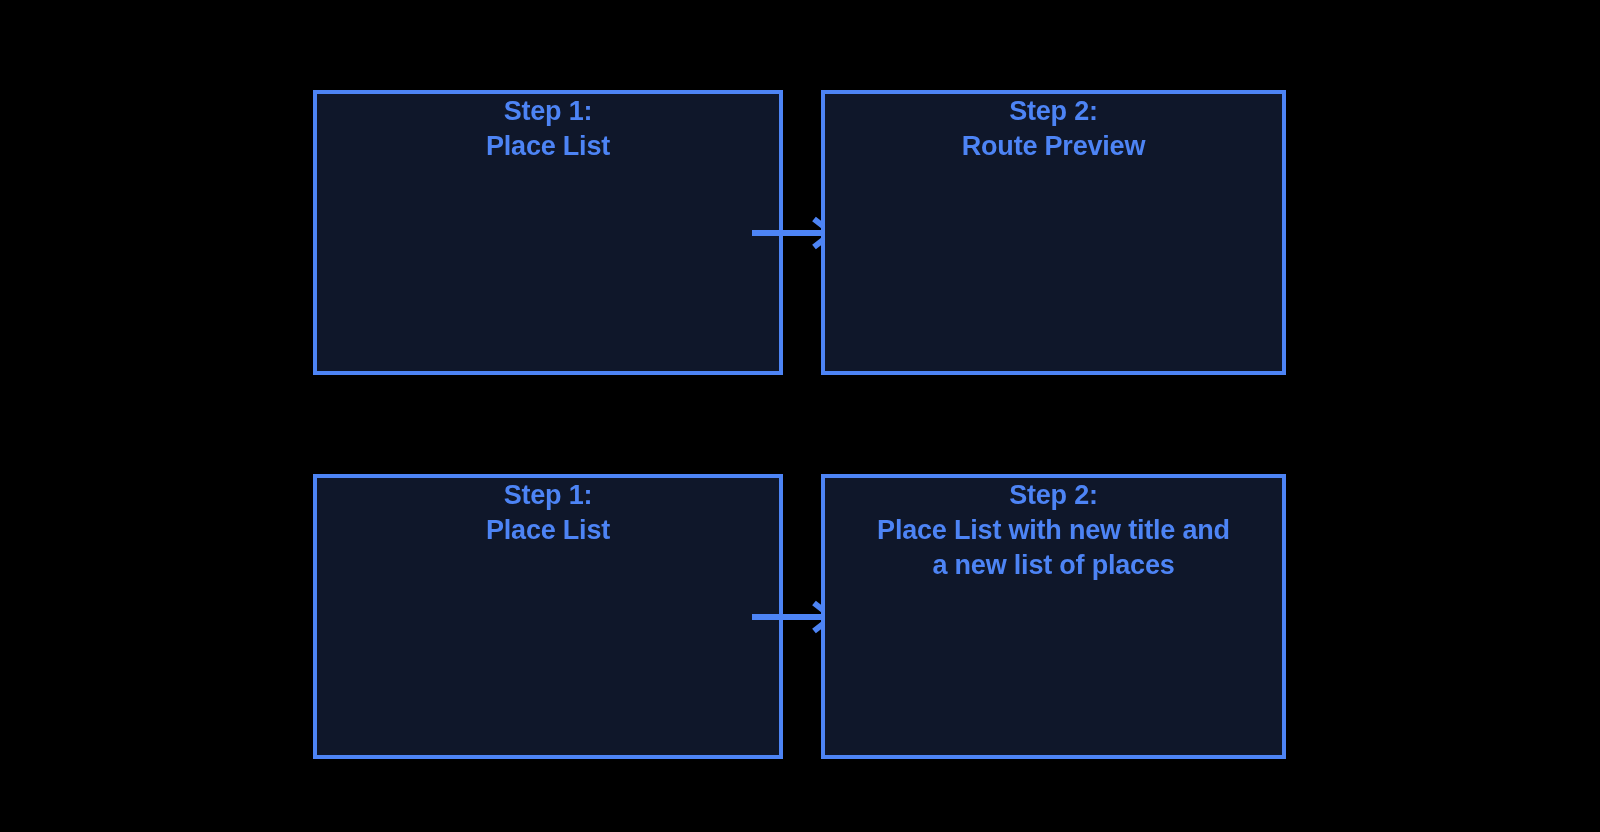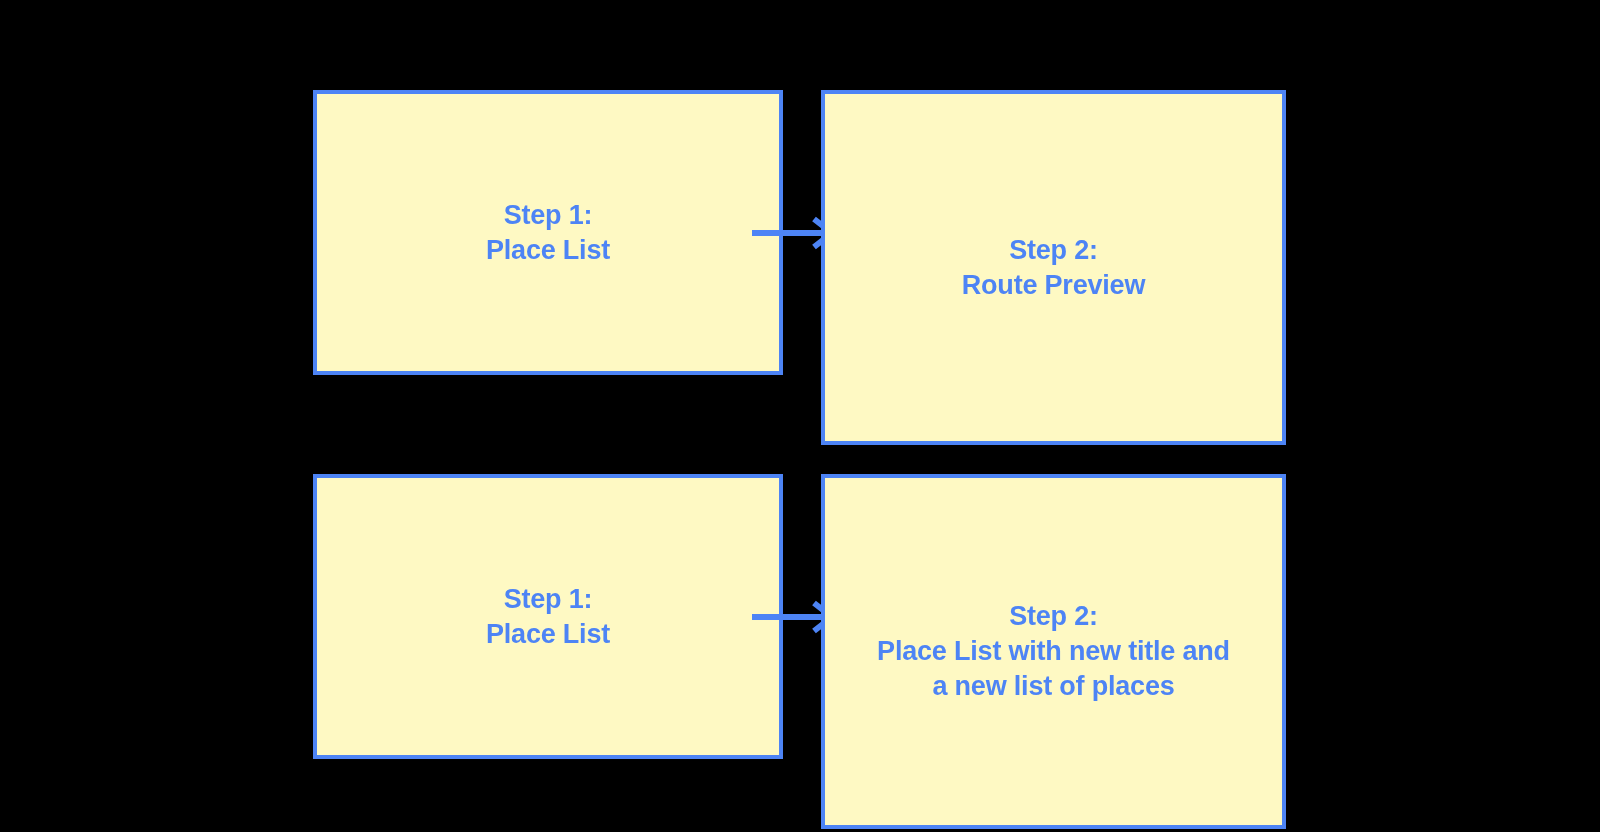--- a/index.html
+++ b/index.html
@@ -30,37 +30,37 @@
     height: 290px;
   }
   #flow-row-1 { top: 90px; }
   #flow-row-2 { top: 474px; }
 
   
   .step-box {
     position: absolute;
     box-sizing: border-box;
     border: 4px solid #4d84f5;
-    background: #fef9c3;
+    background: #0f172a;
     display: flex;
-    align-items: center;
+    align-items: flex-start;
     justify-content: center;
     text-align: center;
   }
   .box-left {
     left: 313px;
     top: 0;
     width: 470px;
     height: 285px;
   }
   .box-right {
     left: 821px;
     top: 0;
     width: 465px;
-    height: 355px;
+    height: 285px;
   }
 
   .step-label {
     color: #4d84f5;
     font-size: 27px;
     font-weight: bold;
     line-height: 35px;
     letter-spacing: -0.2px;
     white-space: pre-line;
     padding: 0 10px;

